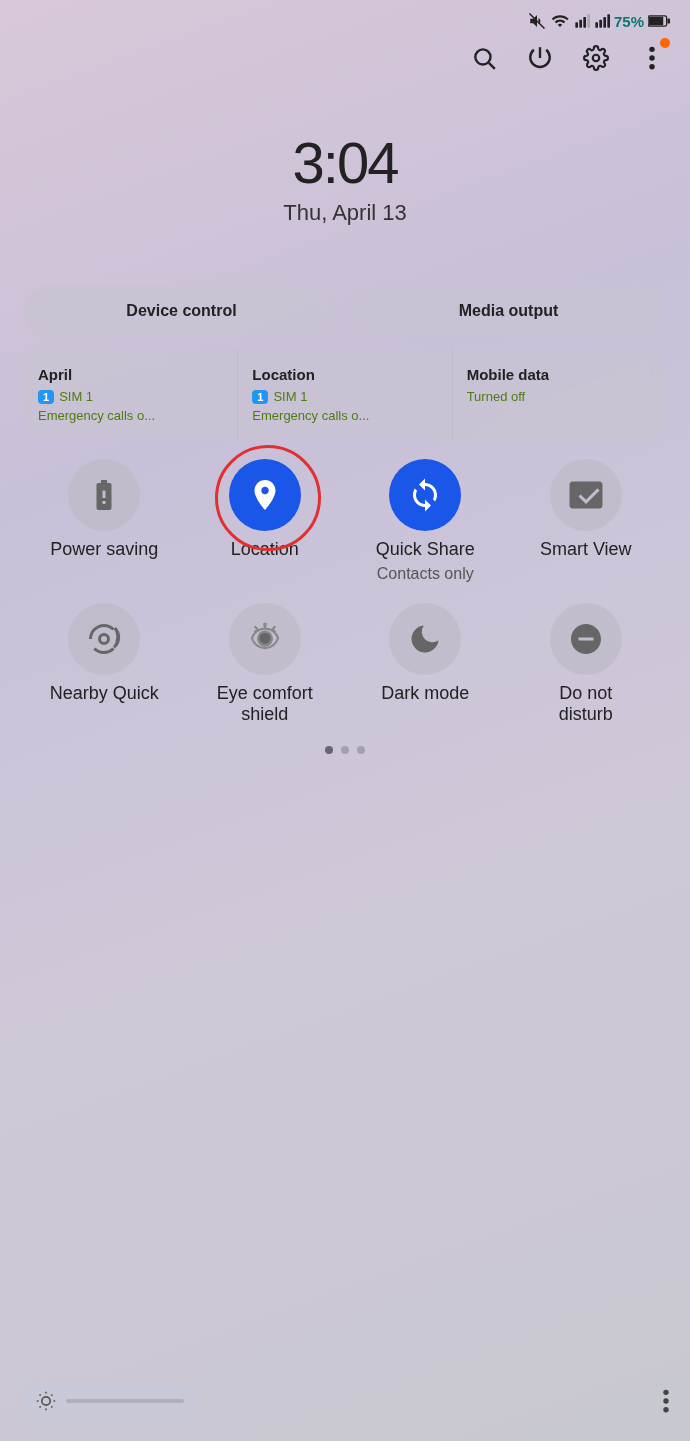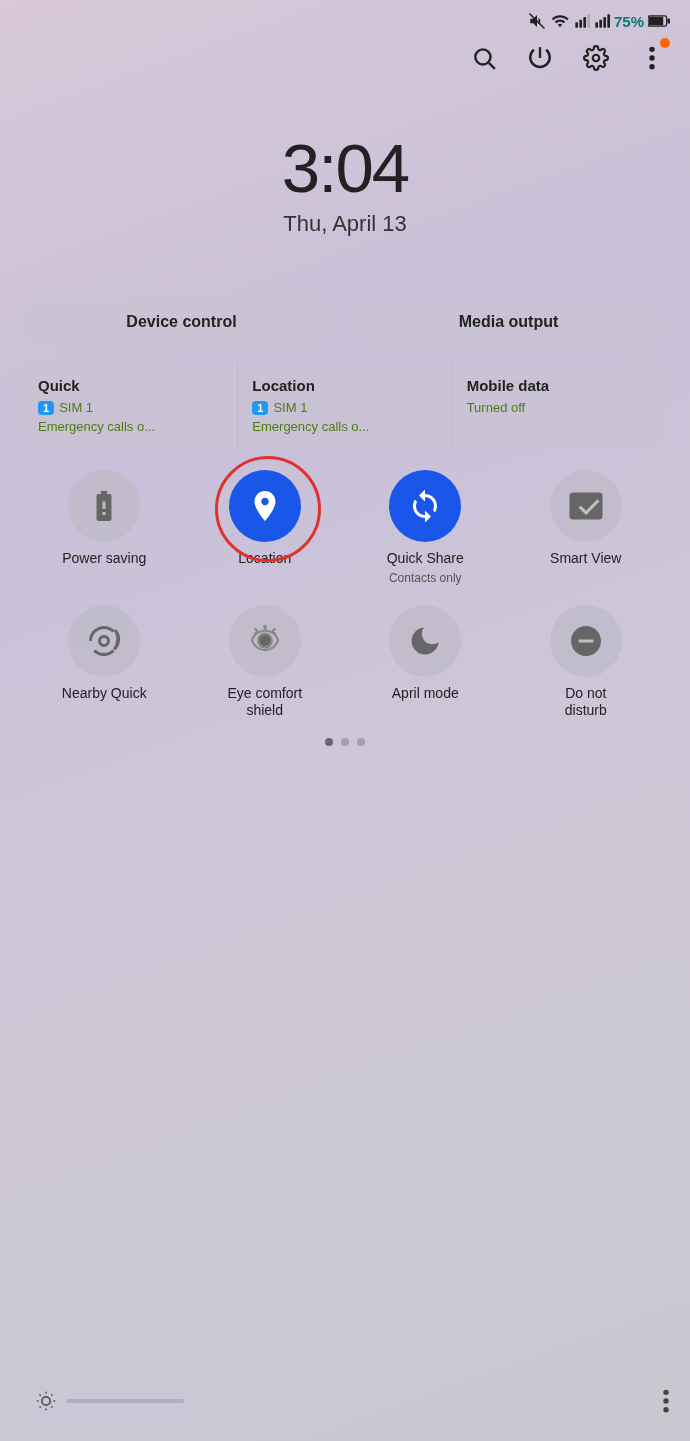--- a/index.html
+++ b/index.html
@@ -66,21 +66,21 @@
       right: 20px;
     }
 
     
     .clock-section {
       text-align: center;
       padding: 50px 0 60px;
     }
 
     .clock-time {
-      font-size: 69px;
+      font-size: 58px;
       font-weight: 300;
       color: #222;
       letter-spacing: -2px;
       line-height: 1;
     }
 
     .clock-date {
       font-size: 22px;
       color: #333;
       margin-top: 8px;
@@ -189,29 +189,29 @@
       color: #555;
       position: relative;
     }
 
     .tile-icon.active {
       background: #1a56e8;
       color: white;
     }
 
     .tile-label {
-      font-size: 14px;
+      font-size: 18px;
       font-weight: 500;
       color: #222;
       text-align: center;
       line-height: 1.2;
     }
 
     .tile-sublabel {
-      font-size: 12px;
+      font-size: 16px;
       color: #555;
       text-align: center;
       margin-top: -4px;
     }
 
     
     .location-highlight {
       position: relative;
     }
 
@@ -365,21 +365,21 @@
 
 <div class="quick-controls">
 
   <div class="device-media-row">
     <div class="device-media-btn">Device control</div>
     <div class="device-media-btn">Media output</div>
   </div>
 
   <div class="sim-row">
     <div class="sim-item">
-      <div class="sim-item-title">Quick</div>
+      <div class="sim-item-title">April</div>
       <div class="sim-badge-row">
         <span class="sim-badge">1</span>
         <span class="sim-sub">SIM 1</span>
       </div>
       <div class="sim-sub">Emergency calls o...</div>
     </div>
     <div class="sim-item">
       <div class="sim-item-title">Location</div>
       <div class="sim-badge-row">
         <span class="sim-badge">1</span>
@@ -455,21 +455,21 @@
       </div>
       <div class="tile-label" style="text-align:center;">Eye comfort<br>shield</div>
     </div>
 
     <div class="tile">
       <div class="tile-icon">
         <svg width="36" height="36" viewBox="0 0 24 24" fill="#666">
           <path d="M21 12.79A9 9 0 1 1 11.21 3 7 7 0 0 0 21 12.79z"></path>
         </svg>
       </div>
-      <div class="tile-label">April mode</div>
+      <div class="tile-label">Dark mode</div>
     </div>
 
     <div class="tile">
       <div class="tile-icon">
         <svg width="36" height="36" viewBox="0 0 24 24" fill="#666">
           <path d="M12 2C6.48 2 2 6.48 2 12s4.48 10 10 10 10-4.48 10-10S17.52 2 12 2zm5 11H7v-2h10v2z"></path>
         </svg>
       </div>
       <div class="tile-label" style="text-align:center;">Do not<br>disturb</div>
     </div>

